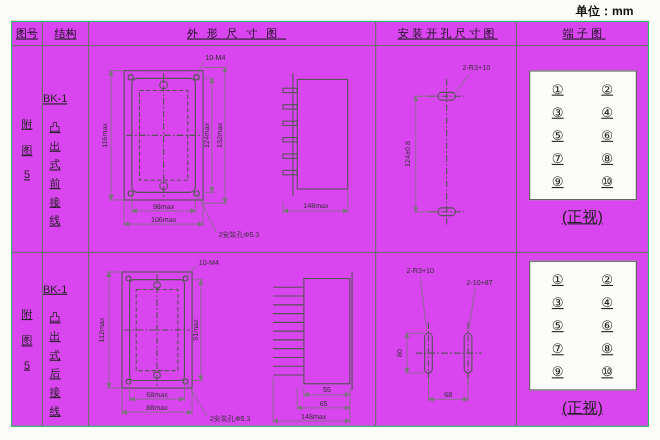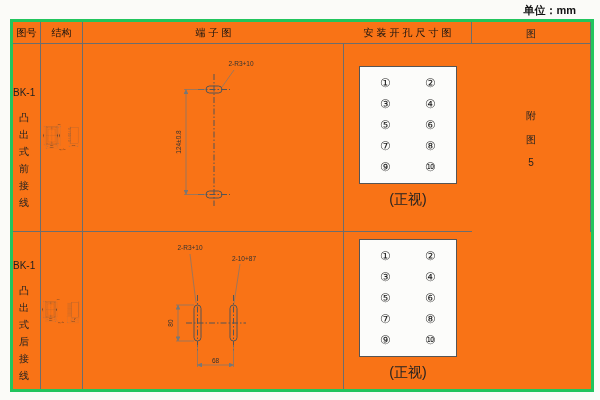--- a/index.html
+++ b/index.html
@@ -11,25 +11,26 @@
     position:relative;
     overflow:hidden;
   }
   .units{
     position:absolute;top:3px;right:24px;
     font-size:11px;color:#111;font-weight:bold;
   }
   .tbl{
     position:absolute;left:10px;top:19px;
     width:578px;
-    border:3px solid #22c55e;
+    border:1px solid #22c55e;
     display:grid;
     grid-template-columns:28px 42px 261px 128px 119px;
     grid-template-rows:22px 188px 157px;
-    background:#f97316;
+    background:#d946ef;
+    text-decoration:underline;
   }
   .cell{
     border-right:1px solid #6d6d6d;
     border-bottom:1px solid #6d6d6d;
     position:relative;
     display:flex;align-items:center;justify-content:center;
     overflow:hidden;
   }
   .noR{border-right:none;}
   .noB{border-bottom:none;}
@@ -73,22 +74,23 @@
 </svg>
 
 <div class="page">
 
   <div class="units">单位：mm</div>
 
   <div class="tbl">
 
     <div class="cell hdr">图号</div>
     <div class="cell hdr">结构</div>
+    <div class="cell hdr ls-wide">外形尺寸图</div>
+    <div class="cell hdr ls-sm">安装开孔尺寸图</div>
     <div class="cell hdr ls-sm noR">端子图</div>
-    <div class="cell hdr ls-sm">安装开孔尺寸图</div>
 
     <div class="cell">
       <div class="vstack figstack">
         <span>附</span>
         <span>图</span>
         <span>5</span>
       </div>
     </div>
 
     <div class="cell structcell">

